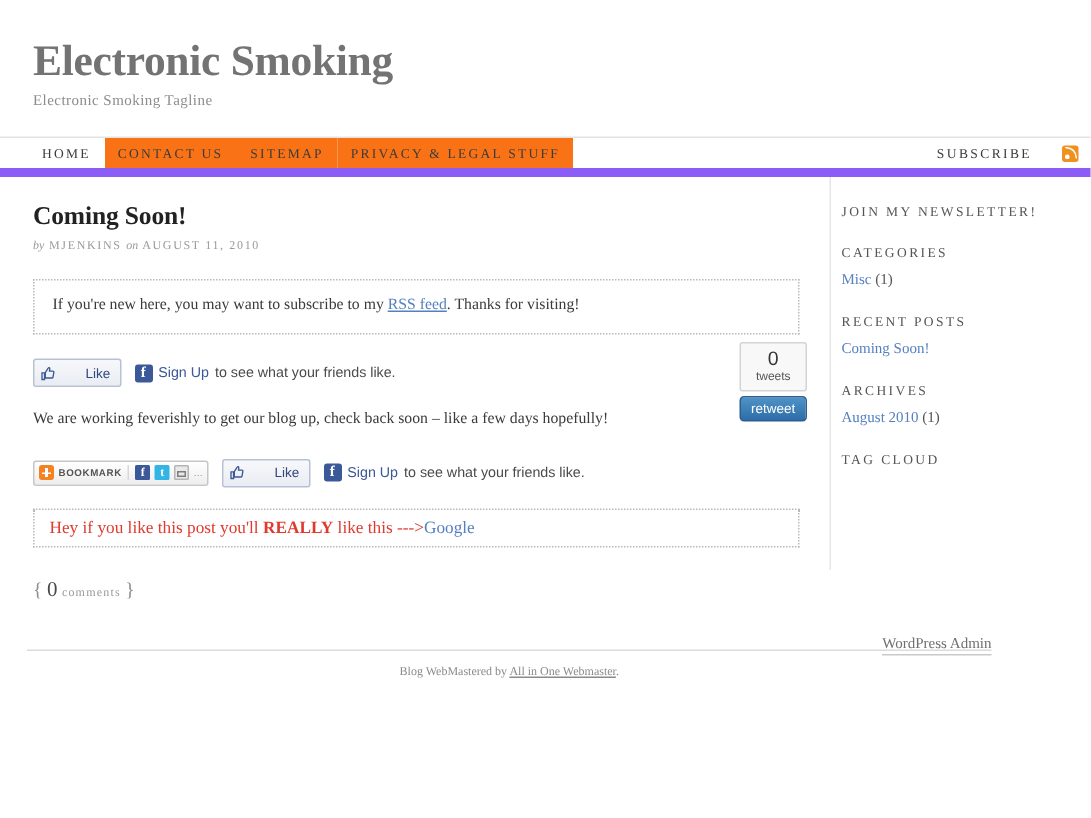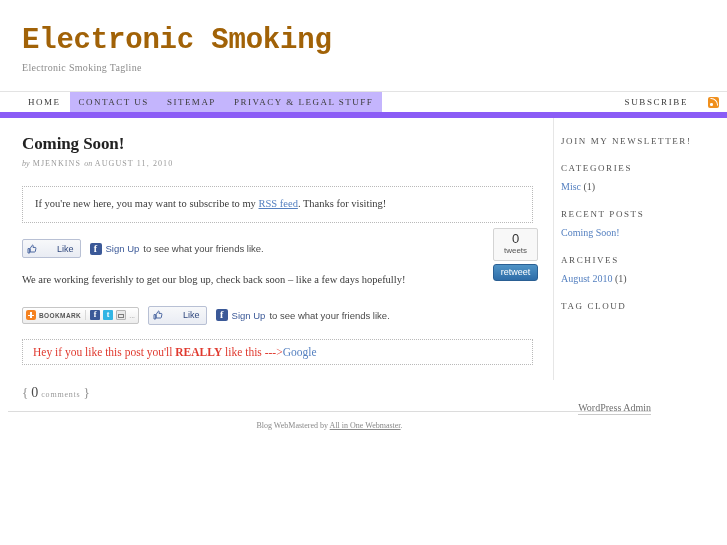--- a/index.html
+++ b/index.html
@@ -18,24 +18,24 @@
     position: relative;
     width: 727px;
     height: 545px;
     background: #ffffff;
   }
   
   .site-header {
     padding: 26px 0 0 22px;
   }
   .site-title {
-    font-family: Liberation Mono, monospace;
+    font-family: Liberation Serif, serif;
     font-size: 29px;
     font-weight: bold;
-    color: #a16207;
+    color: #737373;
     letter-spacing: -0.2px;
     line-height: 1.05;
     margin: 0;
   }
   .site-tagline {
     font-family: "Liberation Serif", serif;
     font-size: 10px;
     color: #8c8c8c;
     letter-spacing: 0.3px;
     margin-top: 6px;
@@ -65,21 +65,21 @@
     padding: 0 9px;
     font-family: "Liberation Serif", serif;
     font-size: 9px;
     letter-spacing: 1.5px;
     color: #3b3b3b;
     text-transform: uppercase;
     white-space: nowrap;
     cursor: pointer;
   }
   .nav-item.has-bg {
-    background: #c4b5fd;
+    background: #f97316;
   }
   .subscribe {
     position: absolute;
     right: 8px;
     top: 0;
     height: 20px;
     display: flex;
     align-items: center;
     gap: 20px;
     cursor: pointer;
@@ -407,22 +407,23 @@
   .widget-list a {
     color: #5580c0;
     text-decoration: none;
     cursor: pointer;
   }
   .newsletter-title { margin-bottom: 0; }
   
   .footer-wrap {
     position: absolute;
     left: 0;
-    top: 385px;
+    top: 407px;
     width: 659px;
+    padding-left: 10px;
   }
   .wp-admin-row {
     text-align: right;
     padding-right: 8px;
     height: 26px;
   }
   .wp-admin-link {
     font-family: "Liberation Serif", serif;
     font-size: 10px;
     color: #6f6f6f;

